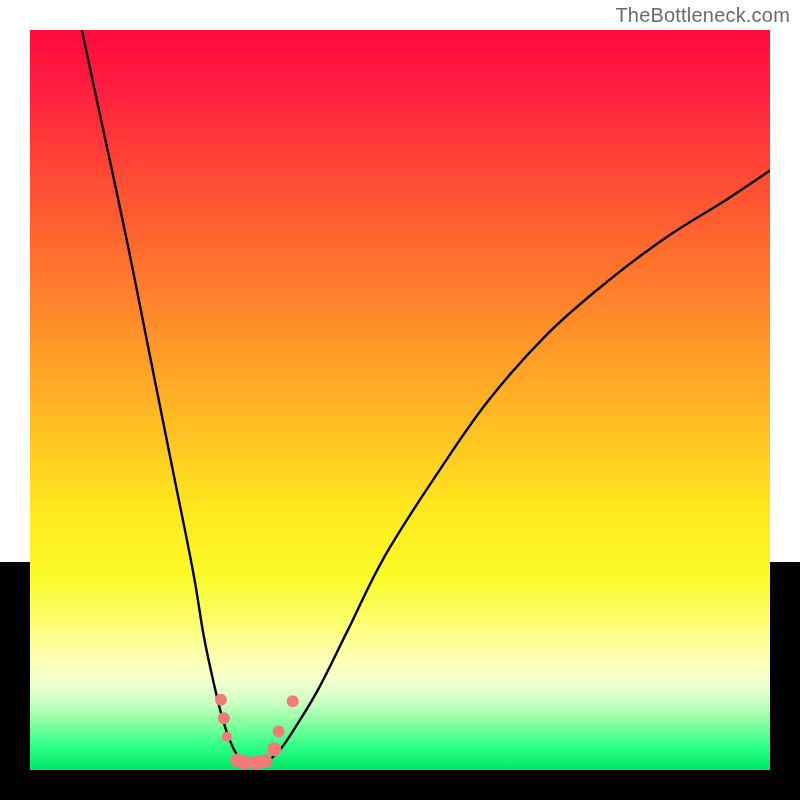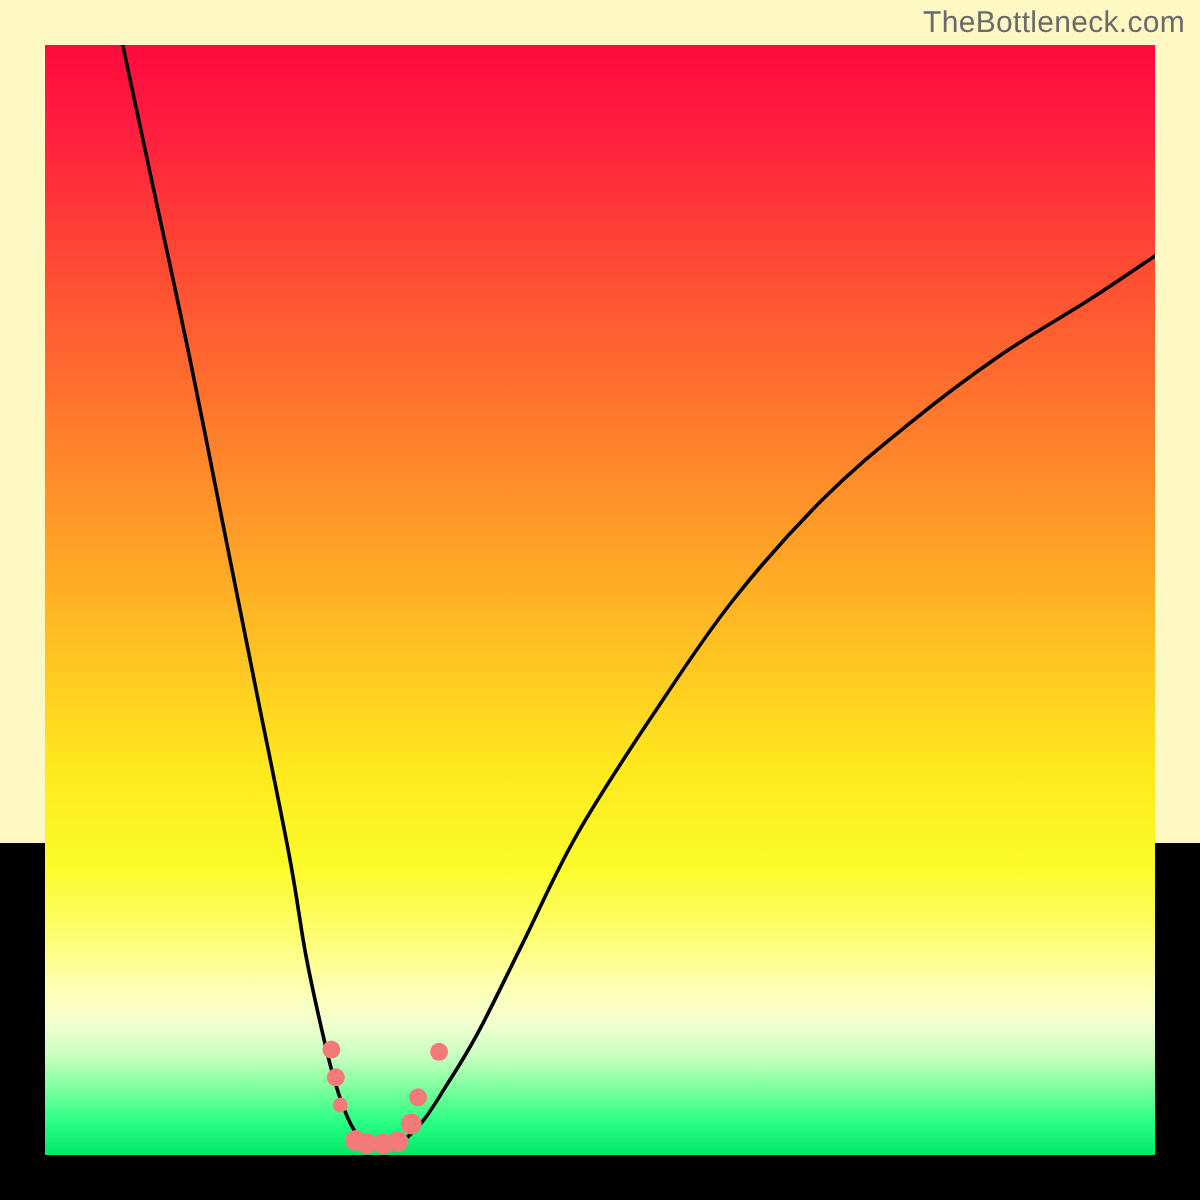--- a/index.html
+++ b/index.html
@@ -8,21 +8,21 @@
     width: 800px;
     height: 800px;
     background: #000;
     overflow: hidden;
     font-family: Arial, Helvetica, sans-serif;
   }
   .outer {
     position: relative;
     width: 800px;
     height: 562px;
-    background: #fef9c3;
+    background: #ffffff;
   }
   .plot {
     position: absolute;
     left: 30px;
     top: 30px;
     width: 740px;
     height: 740px;
     
     background: linear-gradient(
       to bottom,

